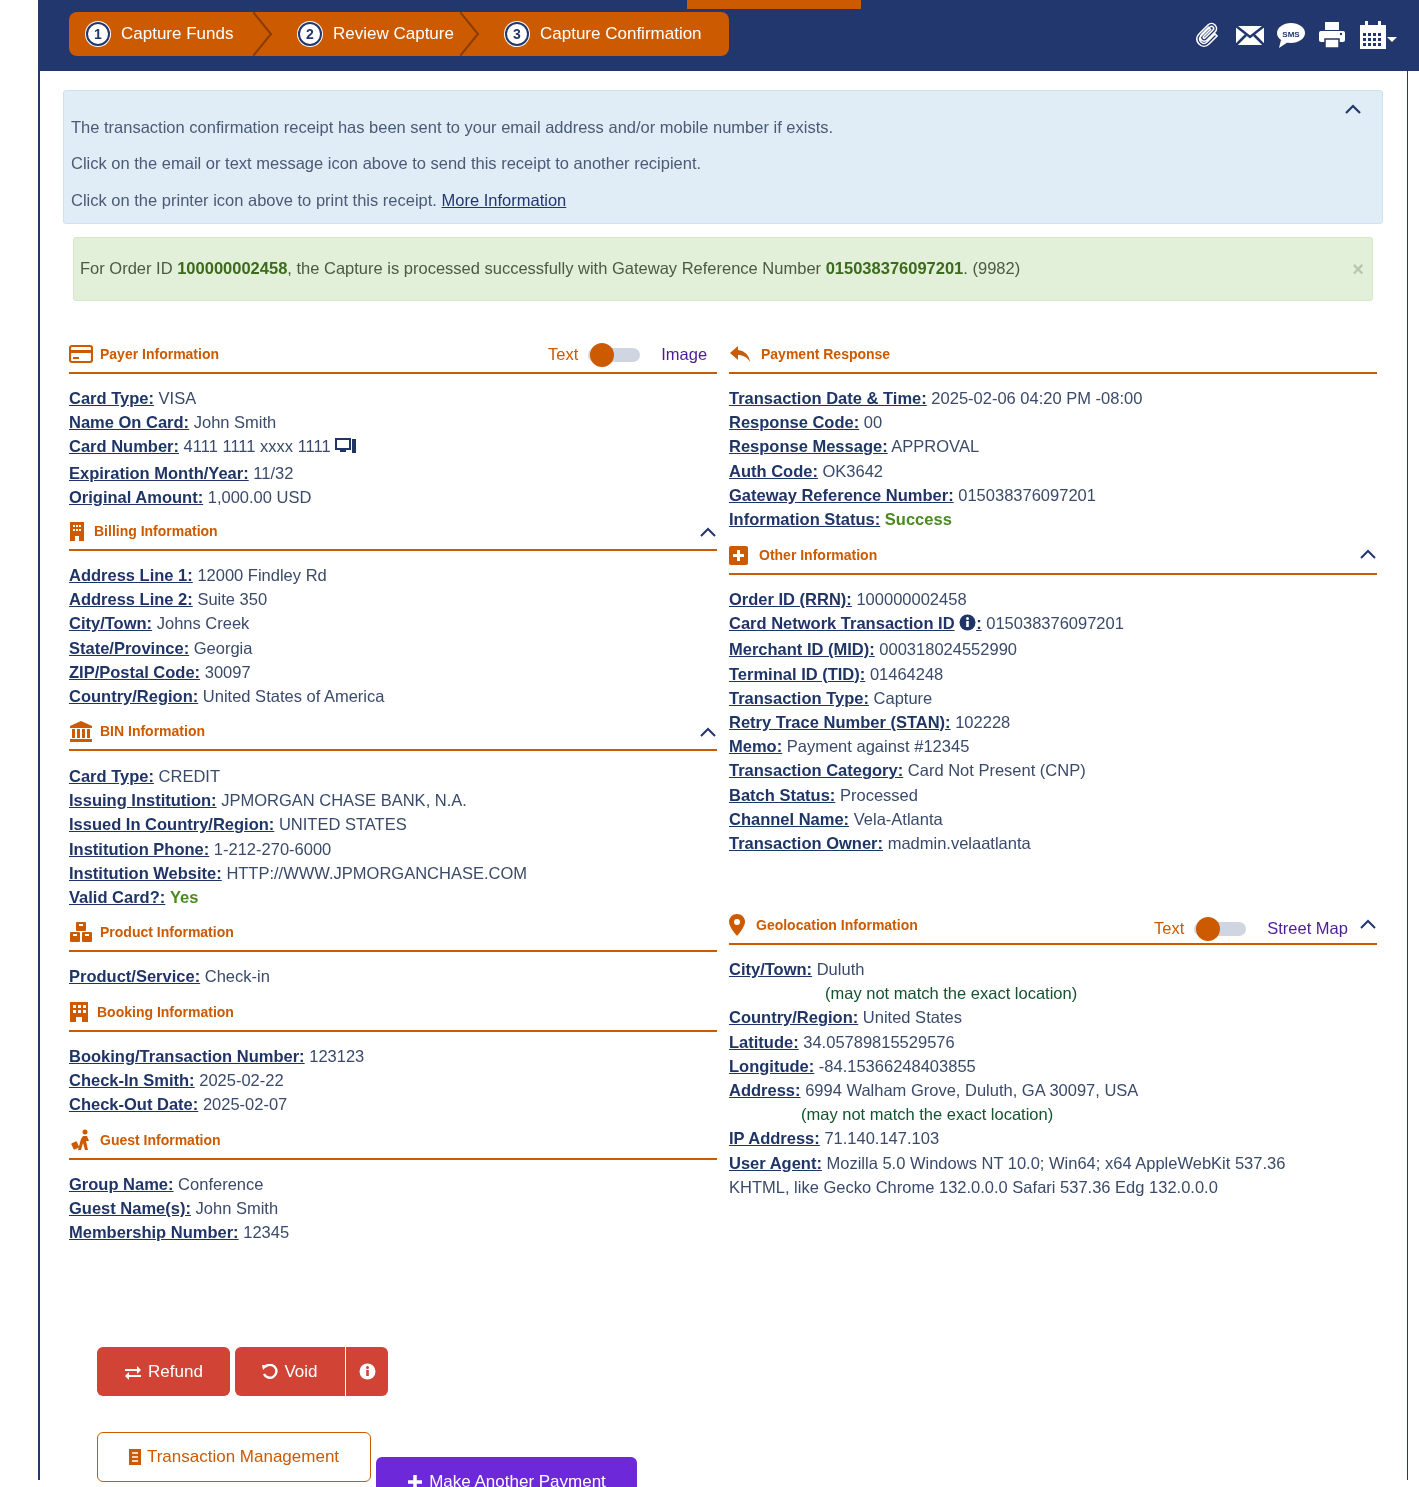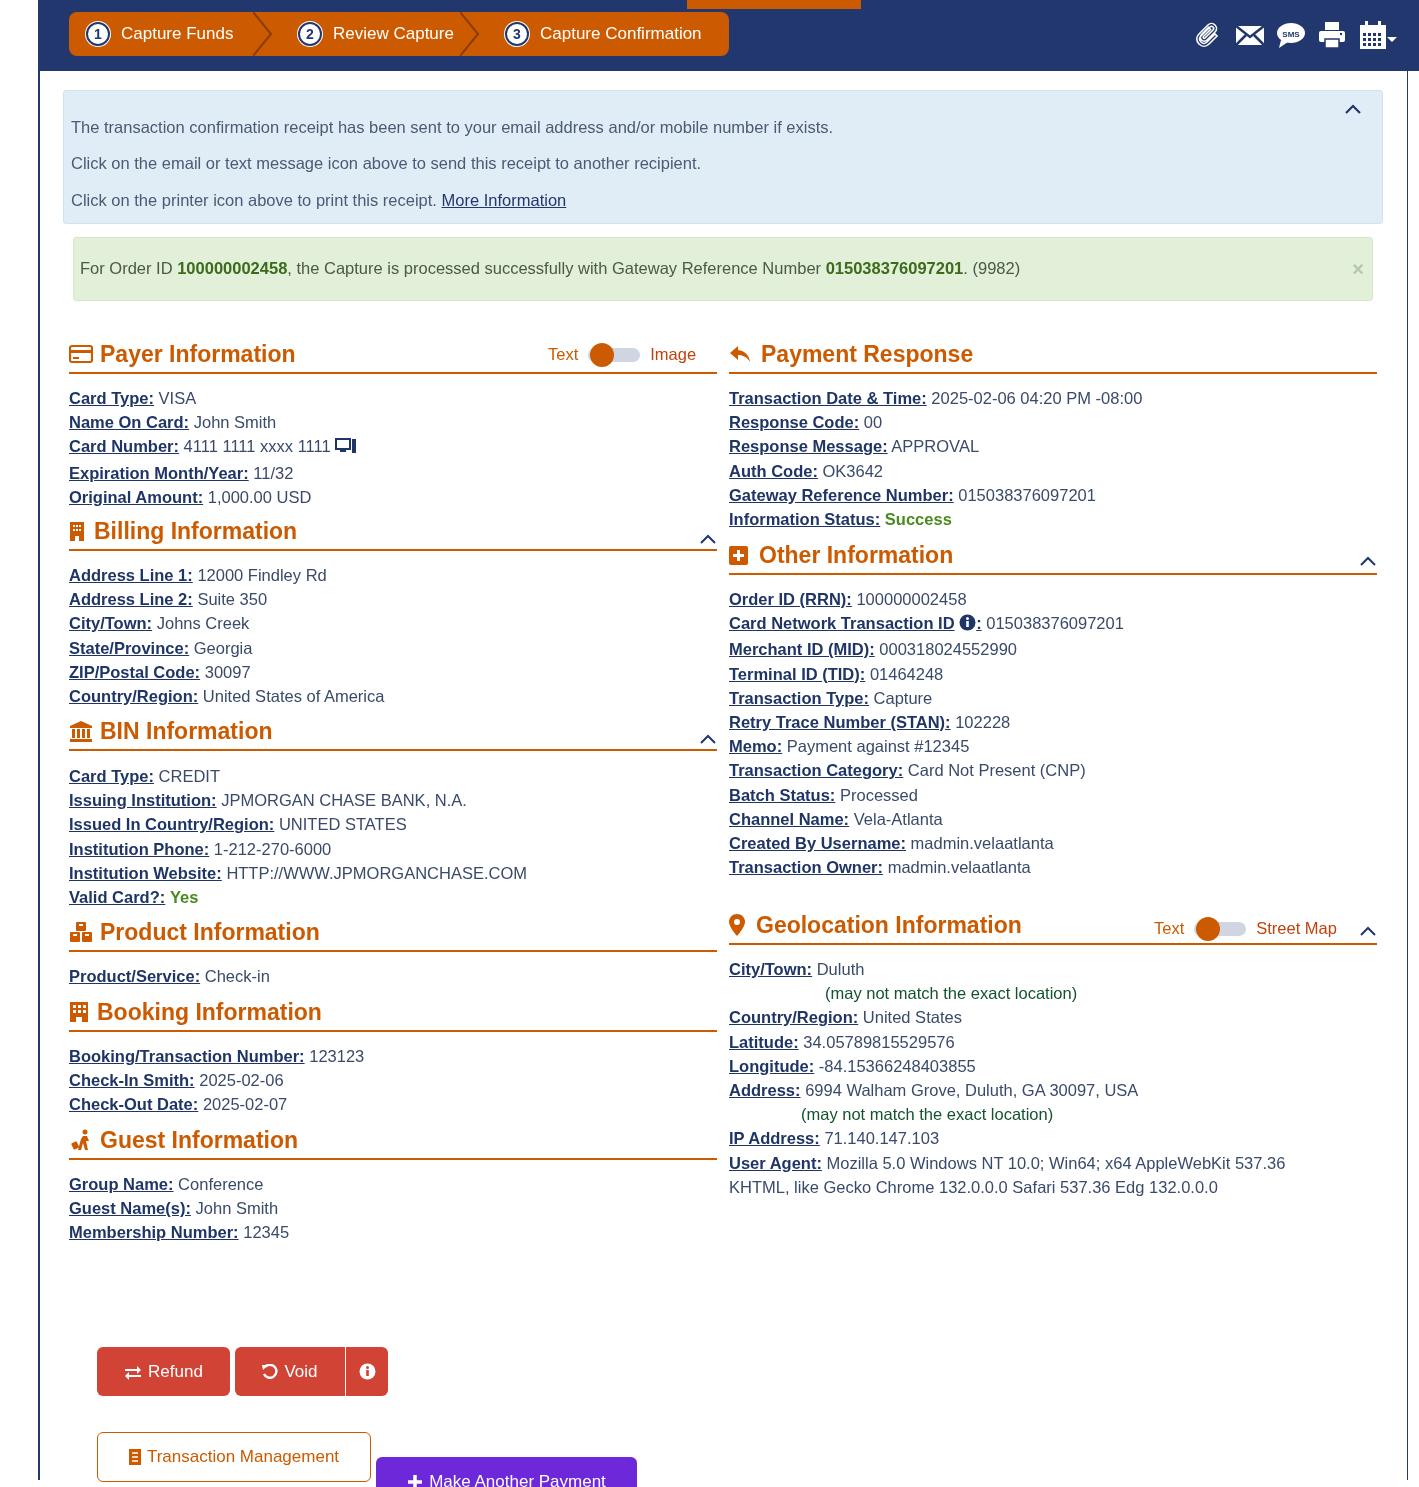--- a/index.html
+++ b/index.html
@@ -30,35 +30,35 @@
   .info-box p { position: absolute; left: 7px; }
   .info-box a { color: #22376d; text-decoration: underline; cursor: pointer; }
   .collapse-btn { position: absolute; width: 18px; height: 14px; cursor: pointer; }
   .collapse-btn svg { width: 18px; height: 14px; }
 
   .success-box { position: absolute; left: 73px; top: 237px; width: 1300px; height: 64px; background: #e2efd9; border: 1px solid #d6e9c6; border-radius: 3px; color: #4b5a44; font-size: 16.5px; }
   .success-box .msg { position: absolute; left: 6px; top: 21px; }
   .success-box b { color: #3c6b1c; }
   .success-box .close { position: absolute; right: 8px; top: 20px; color: #b7c7ae; font-size: 20px; font-weight: bold; cursor: pointer; }
 
-  .section-head { position: absolute; height: 38px; border-bottom: 2px solid #cc5a00; color: #cc5a00; font-weight: bold; font-size: 23px; display: flex; align-items: center; }
+  .section-head { position: absolute; height: 38px; border-bottom: 2px solid #cc5a00; color: #cc5a00; font-weight: bold; font-size: 14px; display: flex; align-items: center; }
   .section-head .sicon { width: 26px; height: 22px; display: inline-flex; align-items: center; margin-right: 5px; }
   .section-head .sicon svg { fill: #cc5a00; }
   .col-left { left: 69px; width: 648px; }
   .col-right { left: 729px; width: 648px; }
 
   .rows { position: absolute; font-size: 16.5px; line-height: 24.2px; color: #3a4a6a; }
   .rows .row { white-space: nowrap; }
   .rows .lbl { color: #1f3566; font-weight: bold; text-decoration: underline; }
   .rows .ok { color: #4a8a1e; font-weight: bold; }
   .rows .warn { color: #14532d; }
 
   .toggle-wrap { position: absolute; display: flex; align-items: center; font-size: 16.5px; font-weight: normal; }
   .toggle-wrap .t-on { color: #cc5a00; }
-  .toggle-wrap .t-off { color: #c2410c; }
+  .toggle-wrap .t-off { color: #4c1d95; margin-left: 11px; }
   .switch { width: 52px; height: 14px; background: #cfd5e1; border-radius: 7px; position: relative; margin: 0 10px; cursor: pointer; }
   .switch .knob { position: absolute; left: 2px; top: -5px; width: 24px; height: 24px; border-radius: 50%; background: #cc5a00; }
 
   .btn { position: absolute; display: flex; align-items: center; justify-content: center; font-size: 17px; cursor: pointer; border-radius: 6px; }
   .btn-red { background: #d04335; color: #fff; }
   .btn-orange { background: #6d28d9; color: #fff; margin-top: 24px; }
   .btn-outline { background: #fff; color: #cc5a00; border: 1px solid #cc5a00; }
   .btn svg { margin-right: 6px; }
 </style>
 </head>
@@ -276,21 +276,21 @@
           <rect x="4" y="9" width="3" height="3"></rect>
           <rect x="9" y="9" width="3" height="3"></rect>
           <rect x="14" y="9" width="3" height="3"></rect>
         </g>
       </svg>
     </span>
   <span>Booking Information</span>
 </div>
 <div class="rows" style="left:69px; top:1044px">
   <div class="row"><span class="lbl">Booking/Transaction Number:</span> <span>123123</span></div>
-  <div class="row"><span class="lbl">Check-In Smith:</span> <span>2025-02-06</span></div>
+  <div class="row"><span class="lbl">Check-In Smith:</span> <span>2025-02-22</span></div>
   <div class="row"><span class="lbl">Check-Out Date:</span> <span>2025-02-07</span></div>
 </div>
 
 <div class="section-head col-left" style="top:1122px">
   <span class="sicon">
       <svg width="24" height="22" viewBox="0 0 24 22">
         <circle cx="16" cy="3" r="2.5"></circle>
         <path d="M14 7 L18 7 L20 12 L17 12 L19 21 L16 21 L14 14 L12 21 L9 21 L12 10z"></path>
         <rect x="3" y="13" width="6" height="7" rx="1" transform="rotate(-25 6 16)"></rect>
       </svg>
@@ -341,21 +341,20 @@
           <circle cx="8.5" cy="4.5" r="1.5" fill="#fff"></circle>
         </svg></span><span class="lbl">:</span> <span>015038376097201</span></div>
   <div class="row"><span class="lbl">Merchant ID (MID):</span> <span>000318024552990</span></div>
   <div class="row"><span class="lbl">Terminal ID (TID):</span> <span>01464248</span></div>
   <div class="row"><span class="lbl">Transaction Type:</span> <span>Capture</span></div>
   <div class="row"><span class="lbl">Retry Trace Number (STAN):</span> <span>102228</span></div>
   <div class="row"><span class="lbl">Memo:</span> <span>Payment against #12345</span></div>
   <div class="row"><span class="lbl">Transaction Category:</span> <span>Card Not Present (CNP)</span></div>
   <div class="row"><span class="lbl">Batch Status:</span> <span>Processed</span></div>
   <div class="row"><span class="lbl">Channel Name:</span> <span>Vela-Atlanta</span></div>
-  <div class="row"><span class="lbl">Created By Username:</span> <span>madmin.velaatlanta</span></div>
   <div class="row"><span class="lbl">Transaction Owner:</span> <span>madmin.velaatlanta</span></div>
 </div>
 
 <div class="section-head col-right" style="top:907px">
   <span class="sicon" style="width:22px">
       <svg width="16" height="22" viewBox="0 0 16 22">
         <path d="M8 0 C3.5 0 0 3.5 0 8 C0 13 8 22 8 22 C8 22 16 13 16 8 C16 3.5 12.5 0 8 0z"></path>
         <circle cx="8" cy="8" r="3" fill="#fff"></circle>
       </svg>
     </span>

